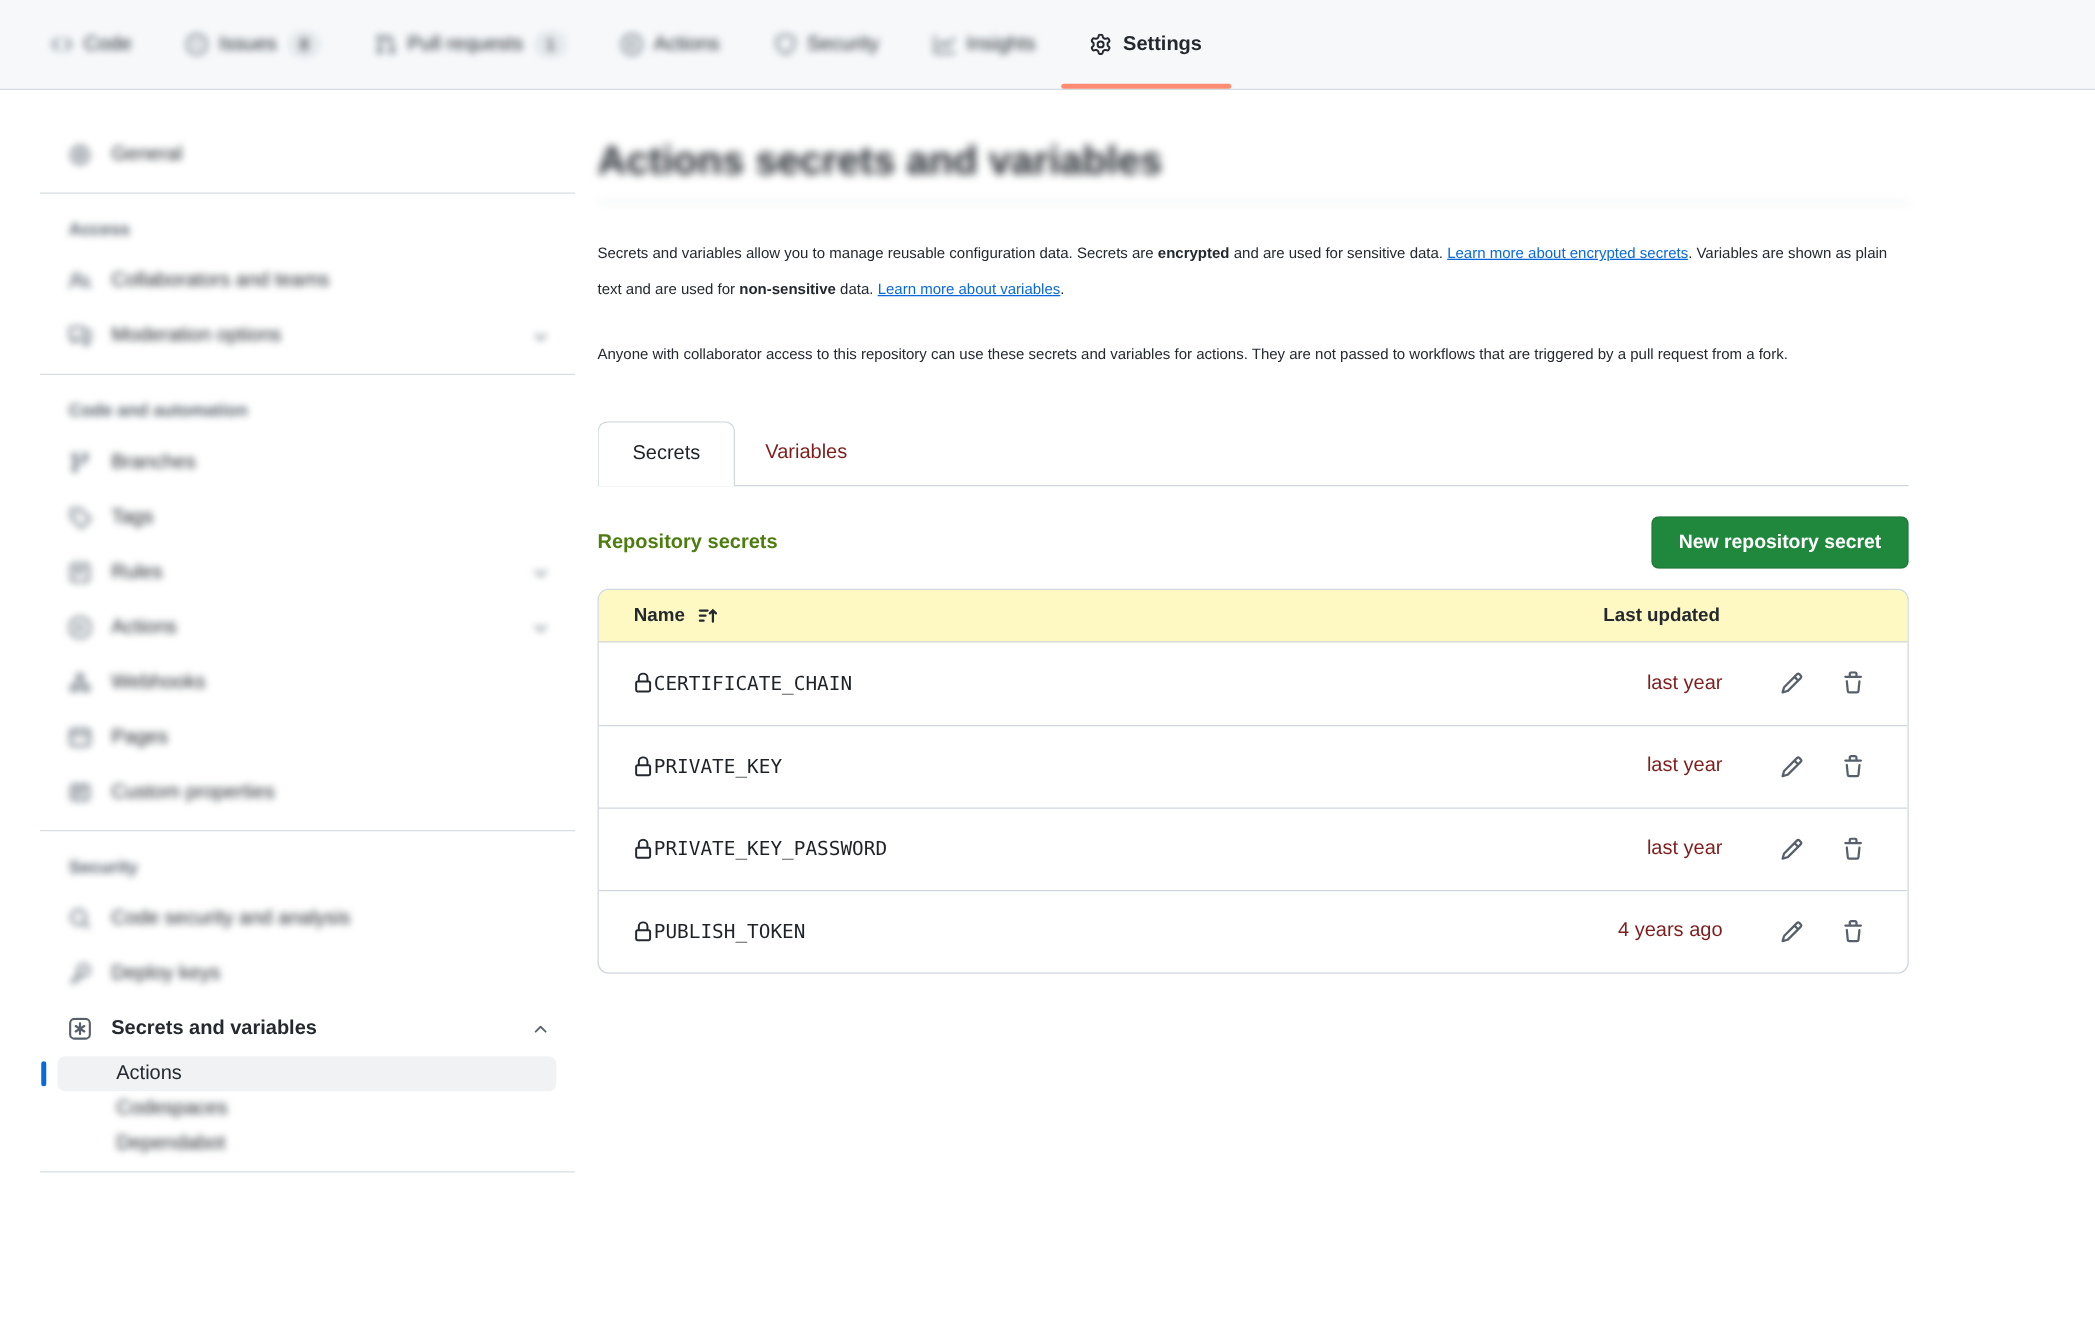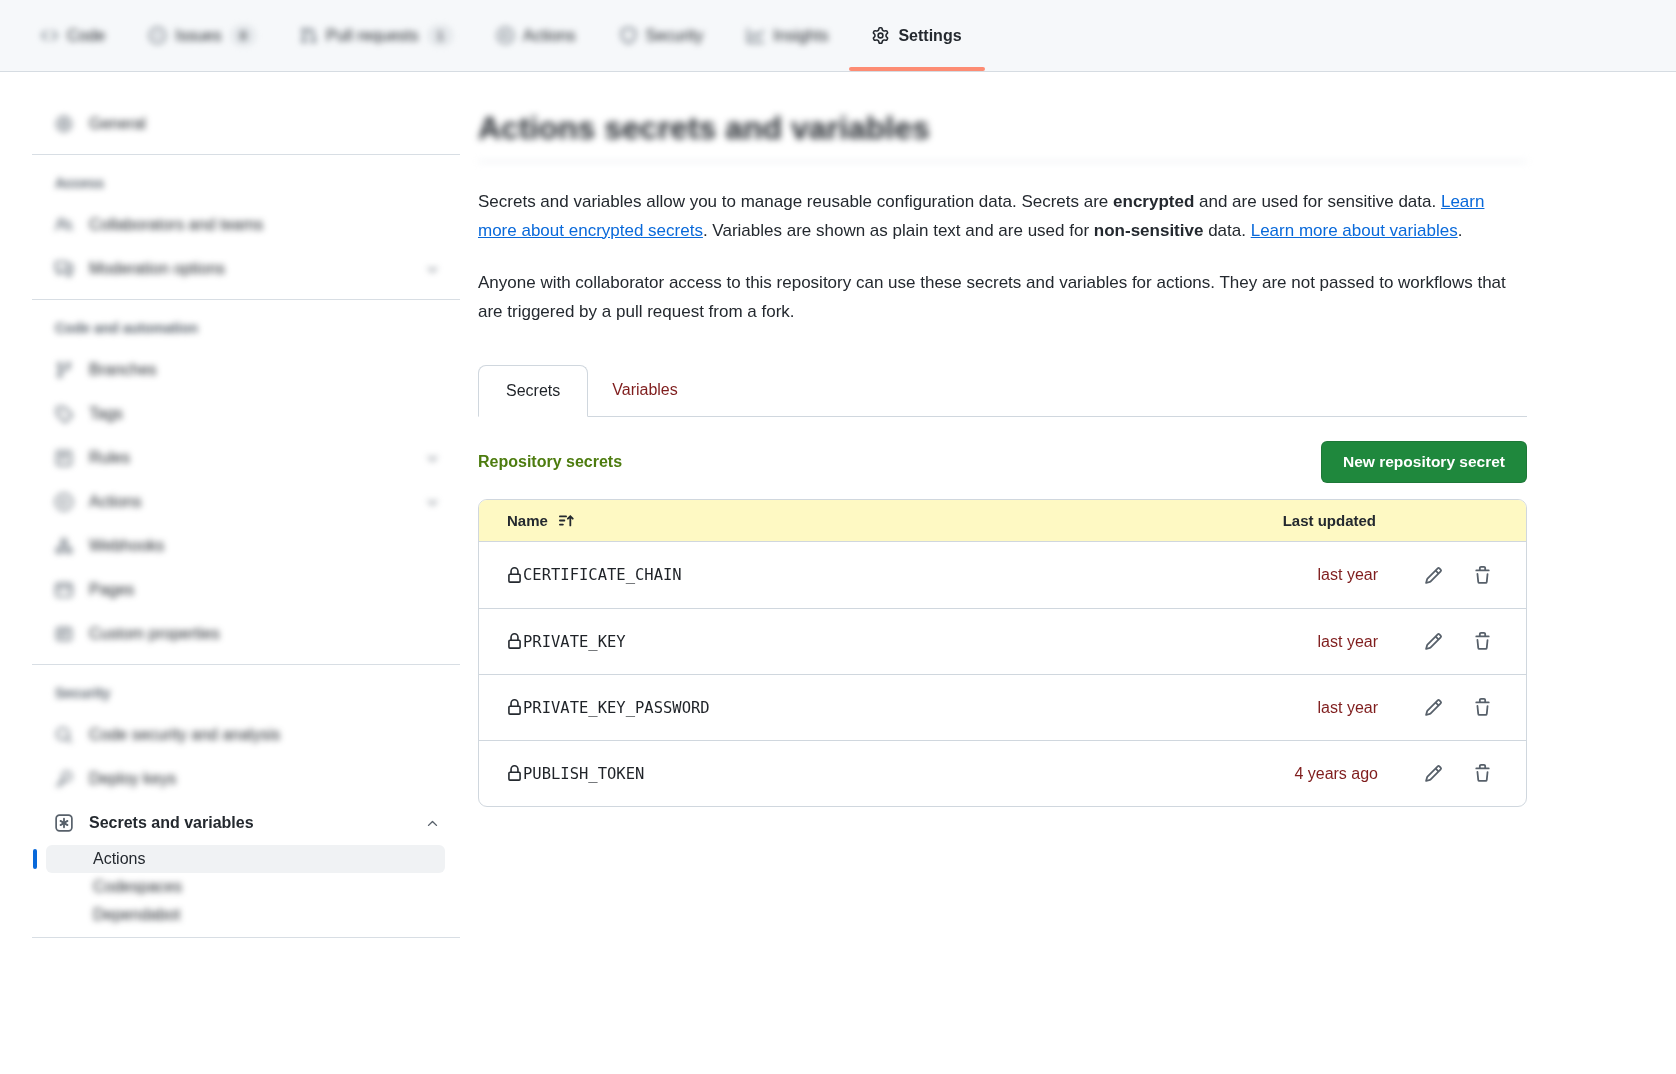--- a/index.html
+++ b/index.html
@@ -37,21 +37,21 @@
   .sb-sub { position:relative; height:28px; display:flex; align-items:center;
     margin-left:14px; width:399px; padding-left:47px; border-radius:6px;
     font-size:16px; color:#24292f; cursor:pointer; }
   .sb-sub.selected { background:#f0f2f4; }
   .sel-bar { position:absolute; left:-13px; top:4px; bottom:4px; width:4px;
     border-radius:2px; background:#0969da; }
 
   
   .page-h1 { margin-top:36px; font-size:32px; font-weight:600; line-height:40px;
     padding-bottom:13px; border-bottom:1px solid #d8dee4; color:#24292f; }
-  .intro { width:1046px; font-size:17px; line-height:28.5px; color:#24292f; }
+  .intro { width:1046px; font-size:12px; line-height:28.5px; color:#24292f; }
   .intro p.p1 { margin-top:26px; }
   .intro p.p2 { margin-top:24px; }
   .seg-bold { font-weight:700; }
   .seg-link { color:#0969da; text-decoration:underline; cursor:pointer; }
 
   .tabnav { display:flex; align-items:flex-end; border-bottom:1px solid #d0d7de; margin-top:38px; }
   .tab { height:52px; display:flex; align-items:center; font-size:16px; cursor:pointer; }
   .tab.active { background:#fff; border:1px solid #d0d7de; border-bottom:1px solid #fff;
     border-radius:8px 8px 0 0; margin-bottom:-1px; padding:0 27px; color:#1f2328; }
   .tab.inactive { padding:0 20px; margin-left:4px; color:#7f1d1d; }

